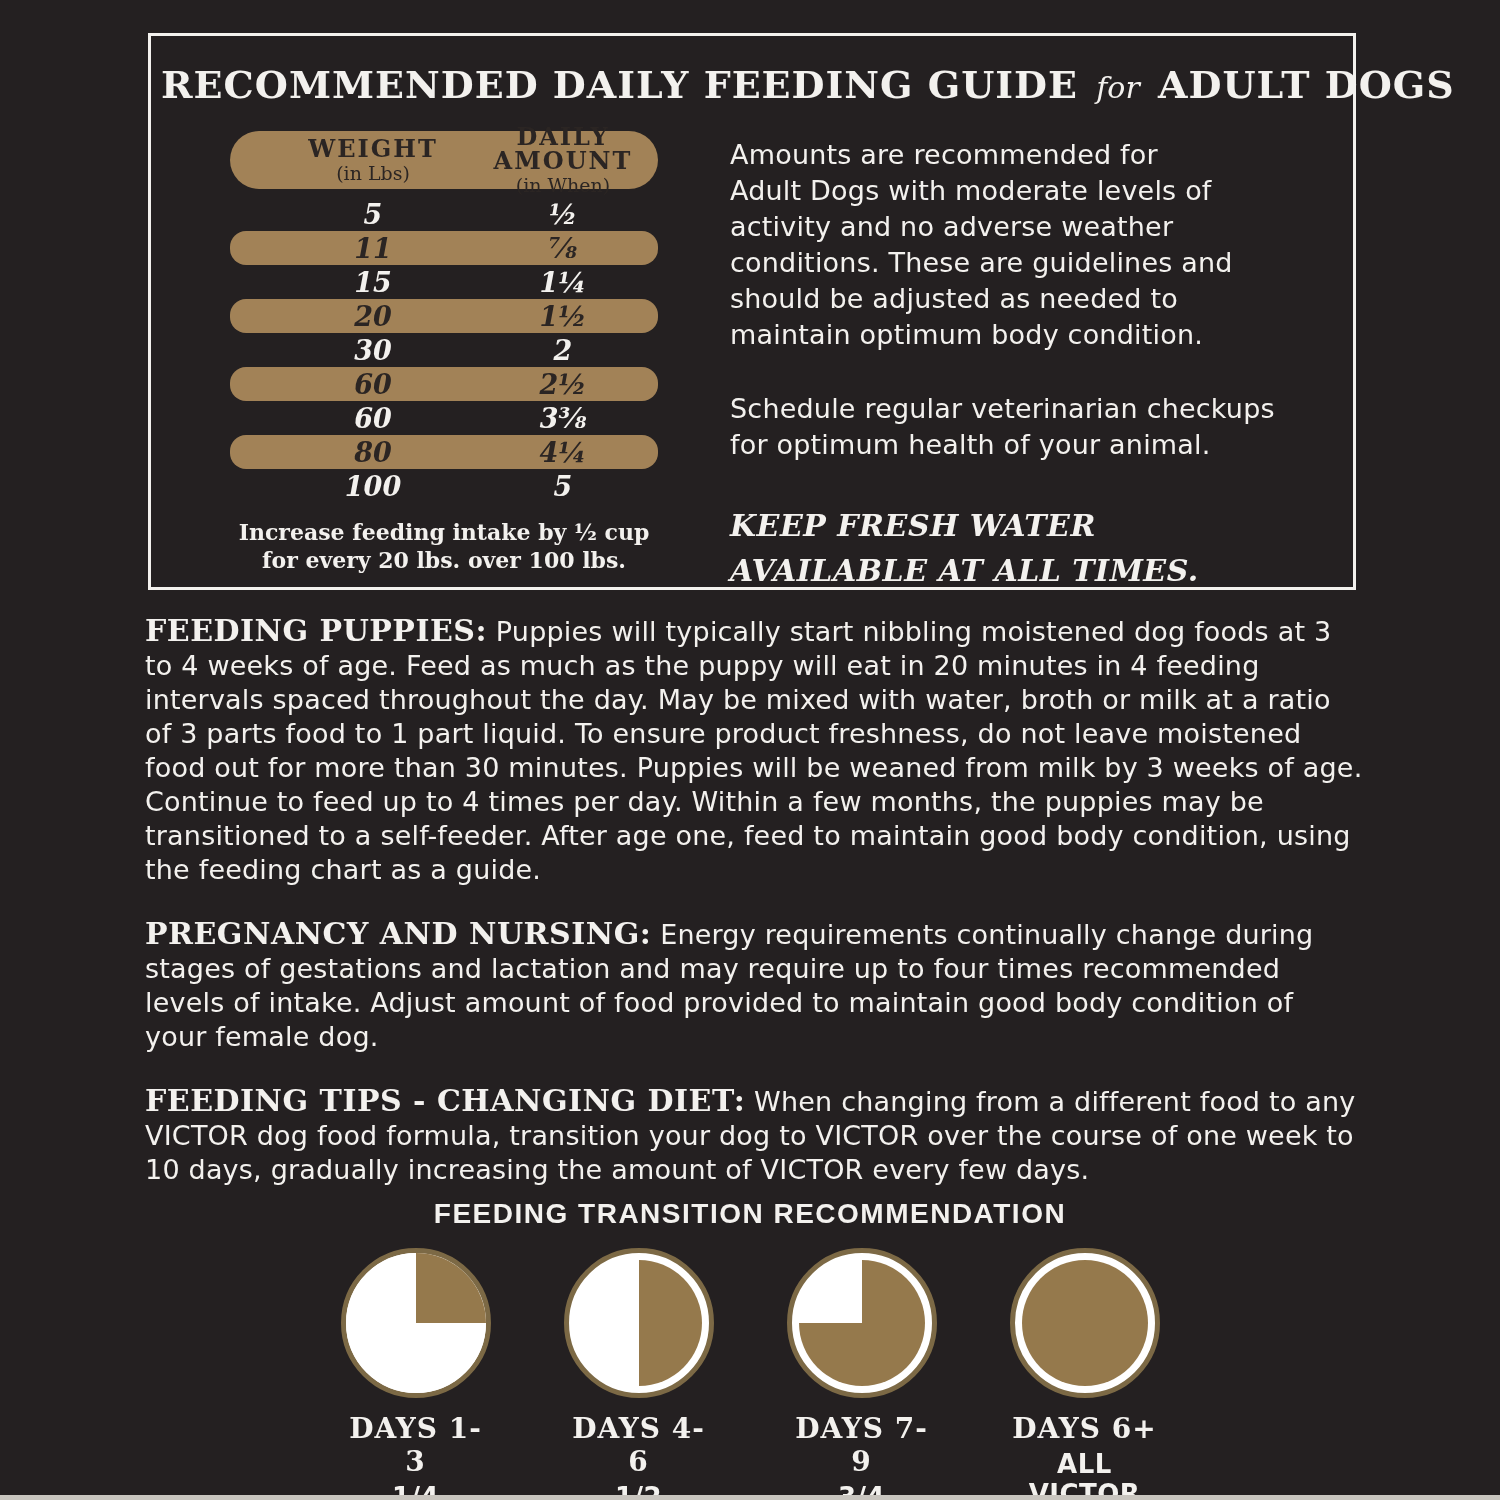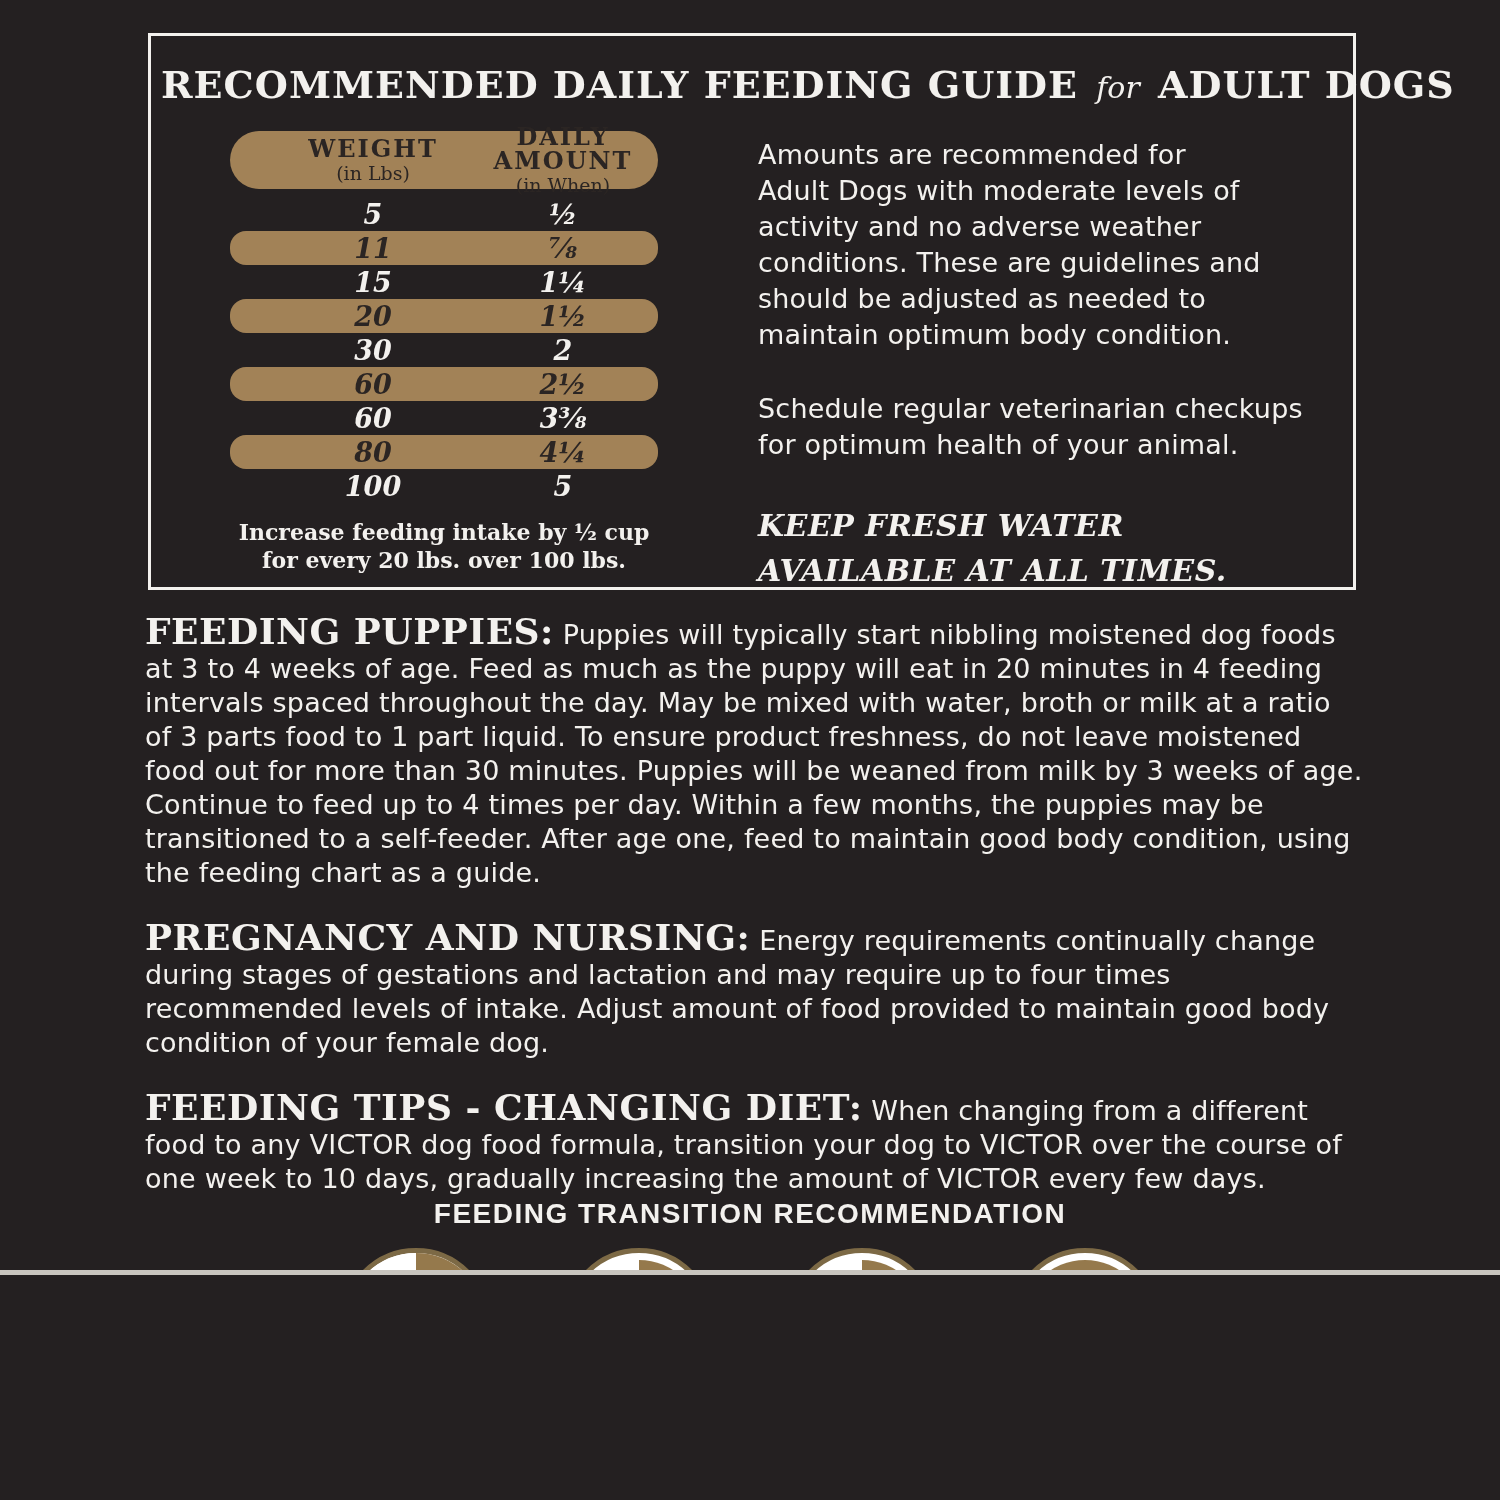--- a/index.html
+++ b/index.html
@@ -3,21 +3,21 @@
 <meta charset="utf-8">
 <style>
   html, body {
     margin: 0;
     padding: 0;
     background: #242021;
   }
   .canvas {
     position: relative;
     width: 1500px;
-    height: 1275px;
+    height: 1500px;
     margin: 0 auto;
     background: var(--background, #242021);
     color: var(--text_light, #f3f1ee);
     overflow: hidden;
     font-family: "DejaVu Sans", sans-serif;
   }
 
   
   .guide-box {
     box-sizing: border-box;
@@ -98,21 +98,21 @@
     margin-top: 16px;
     text-align: center;
     font-family: "DejaVu Serif", serif;
     font-weight: bold;
     font-size: 22px;
     line-height: 1.25;
     color: var(--text_light, #f3f1ee);
   }
 
   
-  .text-col { margin-left: 100px; width: 575px; }
+  .text-col { margin-left: 72px; width: 575px; }
   .g-para {
     margin: 0;
     font-size: 27px;
     line-height: 36px;
     letter-spacing: 0.2px;
   }
   .g-para.p1 { max-width: 505px; margin-top: 6px; }
   .g-para.p2 { margin-top: 38px; }
   .g-emphasis {
     margin: 40px 0 0 0;
@@ -129,21 +129,21 @@
   .sections {
     position: absolute;
     left: 145px;
     top: 614px;
     width: 1218px;
   }
   .section { margin: 0 0 30px 0; font-size: 27px; line-height: 34px; letter-spacing: 0.2px; }
   .sec-head {
     font-family: "DejaVu Serif", serif;
     font-weight: bold;
-    font-size: 36px;
+    font-size: 30px;
     letter-spacing: 0.5px;
   }
 
   
   .transition { position: absolute; left: 0; top: 1198px; width: 1500px; }
   .transition-title {
     text-align: center;
     font-family: Liberation Sans, sans-serif;
     font-weight: bold;
     font-size: 28px;

